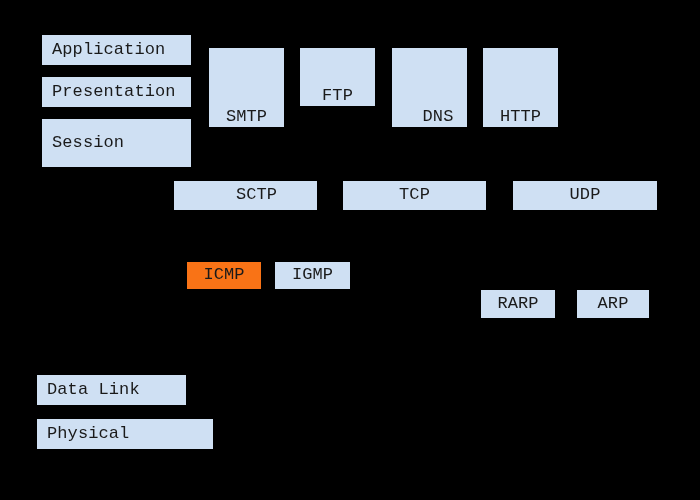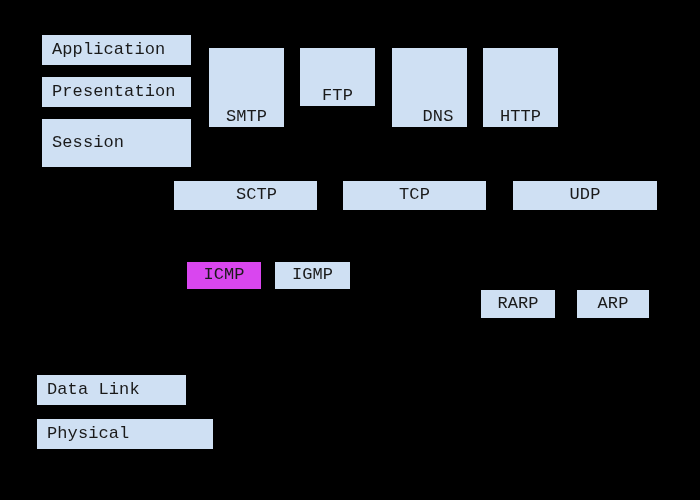--- a/index.html
+++ b/index.html
@@ -75,21 +75,21 @@
         <span>SCTP</span>
       </div>
       <div class="node centered" style="left: 343px; top: 181px; width: 143px; height: 29px; background: rgb(207, 224, 243); color: rgb(26, 26, 26);">
         <span>TCP</span>
       </div>
       <div class="node centered" style="left: 513px; top: 181px; width: 144px; height: 29px; background: rgb(207, 224, 243); color: rgb(26, 26, 26);">
         <span>UDP</span>
       </div>
     </div>
     <div style="position: absolute; left: 0px; top: 0px; width: 100%; height: 100%;">
-      <div class="node centered" style="left: 187px; top: 262px; width: 74px; height: 27px; background: #d946ef; color: rgb(26, 26, 26);">
+      <div class="node centered" style="left: 187px; top: 262px; width: 74px; height: 27px; background: #f97316; color: rgb(26, 26, 26);">
         <span>ICMP</span>
       </div>
       <div class="node centered" style="left: 275px; top: 262px; width: 75px; height: 27px; background: rgb(207, 224, 243); color: rgb(26, 26, 26);">
         <span>IGMP</span>
       </div>
       <div class="node centered" style="left: 481px; top: 290px; width: 74px; height: 28px; background: rgb(207, 224, 243); color: rgb(26, 26, 26);">
         <span>RARP</span>
       </div>
       <div class="node centered" style="left: 577px; top: 290px; width: 72px; height: 28px; background: rgb(207, 224, 243); color: rgb(26, 26, 26);">
         <span>ARP</span>

